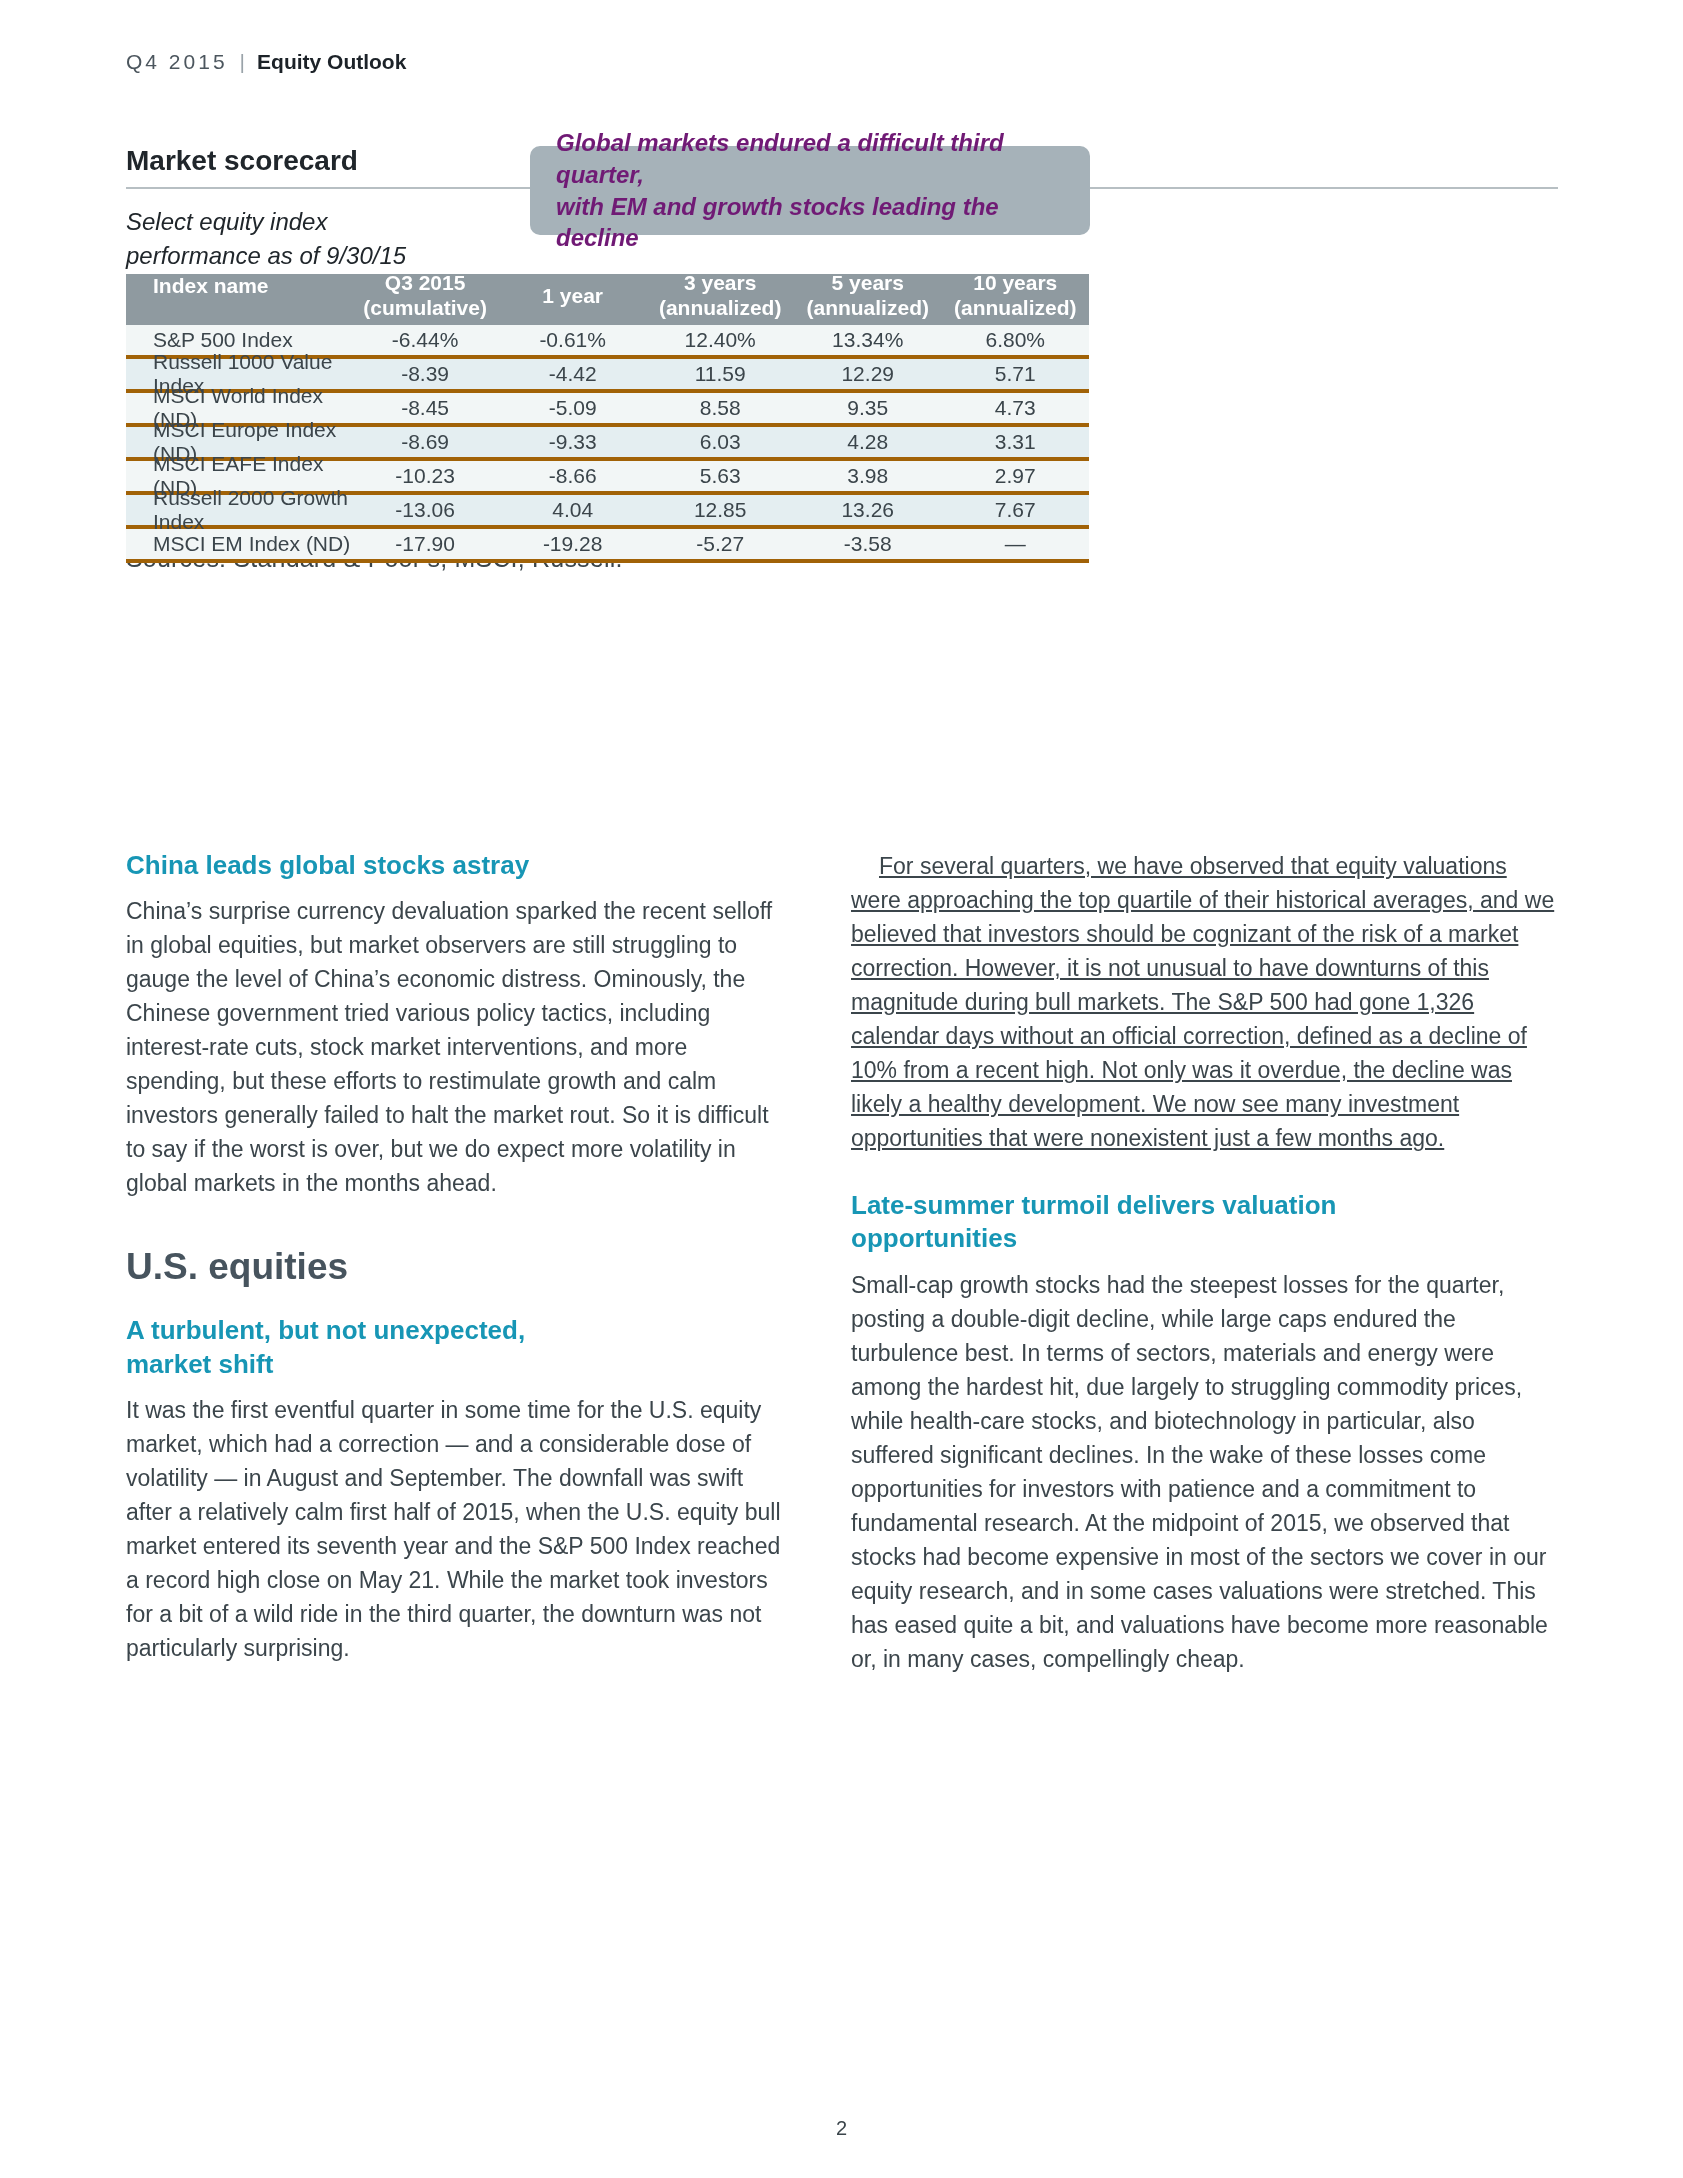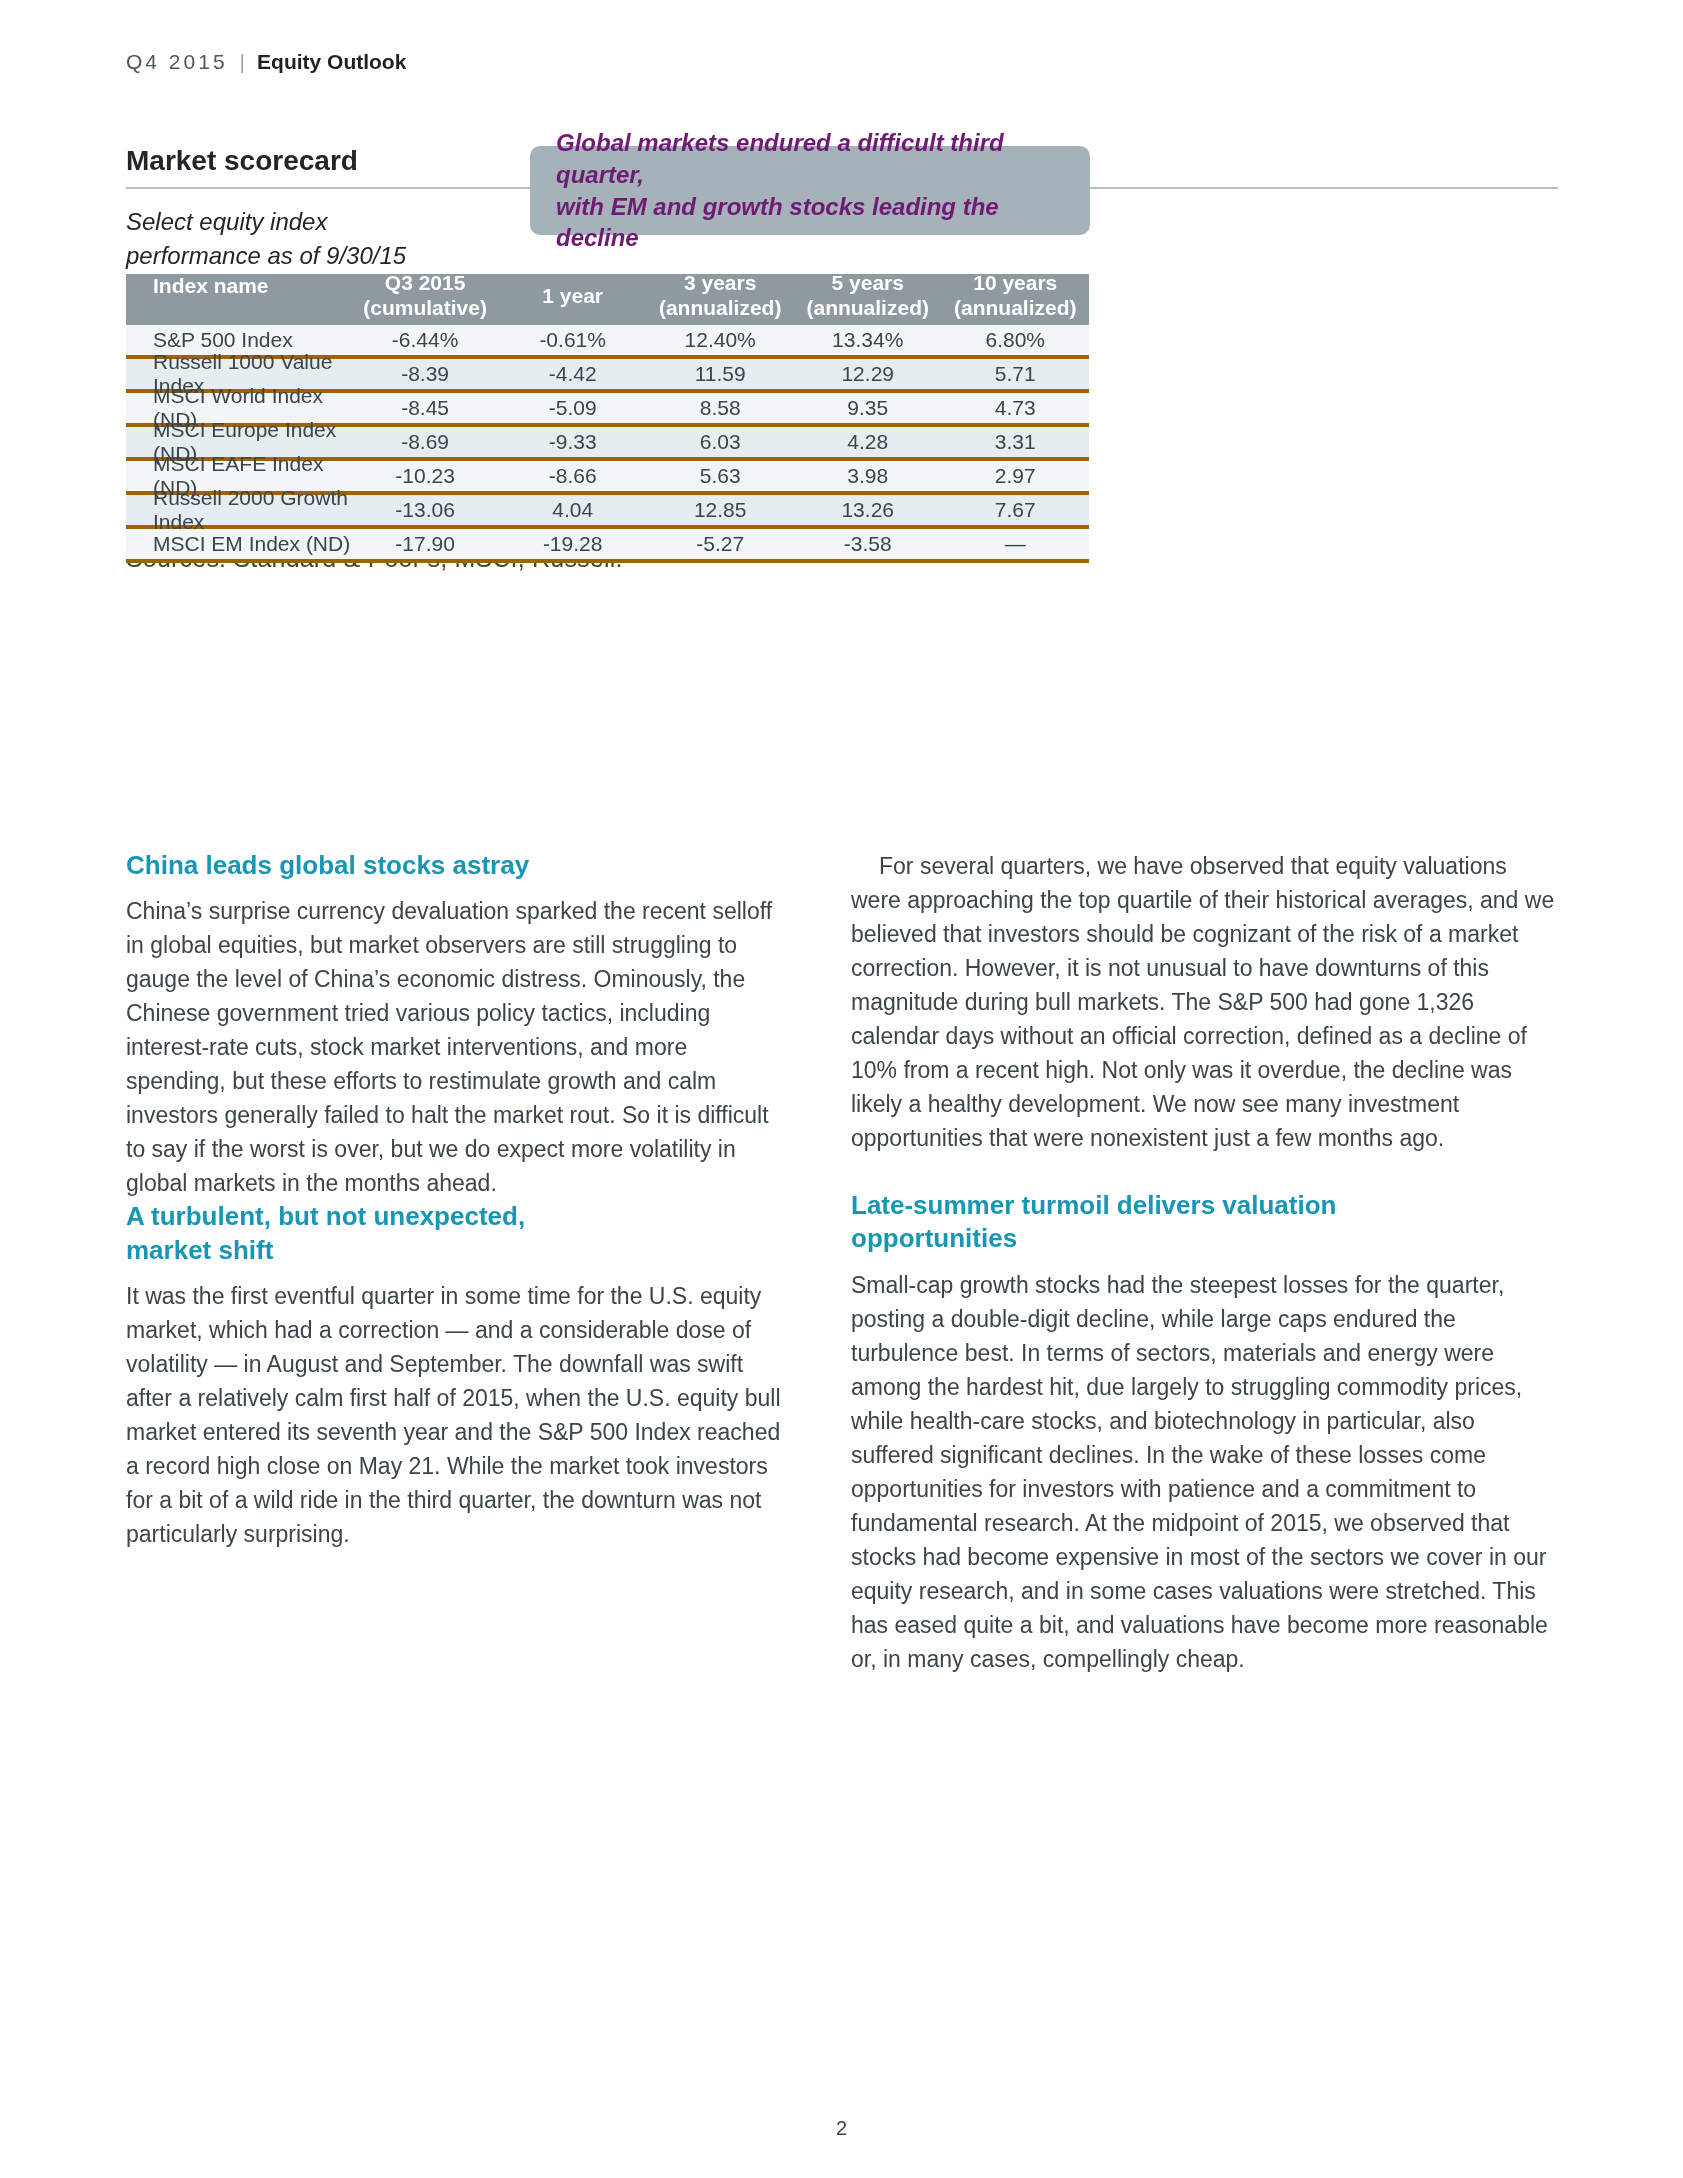--- a/index.html
+++ b/index.html
@@ -34,21 +34,21 @@
   .c0 { width:226px; padding-left:27px; justify-content:flex-start; text-align:left; }
   .cn { width:148px; justify-content:center; text-align:center; }
   .sources { position:absolute; left:126px; top:544px; font-size:25px; color:#3b454b; letter-spacing:0.2px; }
   
   .columns { position:absolute; left:126px; top:849px; width:1432px; display:flex; gap:69px; }
   .col-left { width:656px; }
   .col-right { width:706px; }
   h3.teal { font-size:26px; font-weight:bold; color:#1796b5; line-height:1.28; margin-bottom:12px; white-space:pre-line; }
   .body-para { font-size:23px; line-height:34px; color:#3b454b; }
   .us-equities { font-size:37px; font-weight:bold; color:#47545e; margin-top:46px; margin-bottom:26px; }
-  .col-right .first { text-indent:28px; }
+  .col-right .first { text-indent:28px;text-decoration:underline; }
   .col-right h3.teal { margin-top:34px; }
   
   .footer-page { position:absolute; left:0; top:2117px; width:100%; text-align:center; font-size:20px; color:#3b454b; }
 </style>
 </head>
 <body>
 
 <div class="page">
 
   <div class="masthead">
@@ -153,20 +153,21 @@
       </div>
     </div>
   </div>
 
   <p class="sources">Sources: Standard &amp; Poor’s, MSCI, Russell.</p>
 
   <div class="columns">
     <div class="col-left">
       <h3 class="teal">China leads global stocks astray</h3>
       <p class="body-para">China’s surprise currency devaluation sparked the recent selloff in global equities, but market observers are still struggling to gauge the level of China’s economic distress. Ominously, the Chinese government tried various policy tactics, including interest-rate cuts, stock market interventions, and more spending, but these efforts to restimulate growth and calm investors generally failed to halt the market rout. So it is difficult to say if the worst is over, but we do expect more volatility in global markets in the months ahead.</p>
+      <h2 class="us-equities">U.S. equities</h2>
       <h3 class="teal">A turbulent, but not unexpected,
 market shift</h3>
       <p class="body-para">It was the first eventful quarter in some time for the U.S. equity market, which had a correction — and a considerable dose of volatility — in August and September. The downfall was swift after a relatively calm first half of 2015, when the U.S. equity bull market entered its seventh year and the S&amp;P 500 Index reached a record high close on May 21. While the market took investors for a bit of a wild ride in the third quarter, the downturn was not particularly surprising.</p>
     </div>
     <div class="col-right">
       <p class="body-para first">For several quarters, we have observed that equity valuations were approaching the top quartile of their historical averages, and we believed that investors should be cognizant of the risk of a market correction. However, it is not unusual to have downturns of this magnitude during bull markets. The S&amp;P 500 had gone 1,326 calendar days without an official correction, defined as a decline of 10% from a recent high. Not only was it overdue, the decline was likely a healthy development. We now see many investment opportunities that were nonexistent just a few months ago.</p>
       <h3 class="teal">Late-summer turmoil delivers valuation
 opportunities</h3>
       <p class="body-para">Small-cap growth stocks had the steepest losses for the quarter, posting a double-digit decline, while large caps endured the turbulence best. In terms of sectors, materials and energy were among the hardest hit, due largely to struggling commodity prices, while health-care stocks, and biotechnology in particular, also suffered significant declines. In the wake of these losses come opportunities for investors with patience and a commitment to fundamental research. At the midpoint of 2015, we observed that stocks had become expensive in most of the sectors we cover in our equity research, and in some cases valuations were stretched. This has eased quite a bit, and valuations have become more reasonable or, in many cases, compellingly cheap.</p>
     </div>

